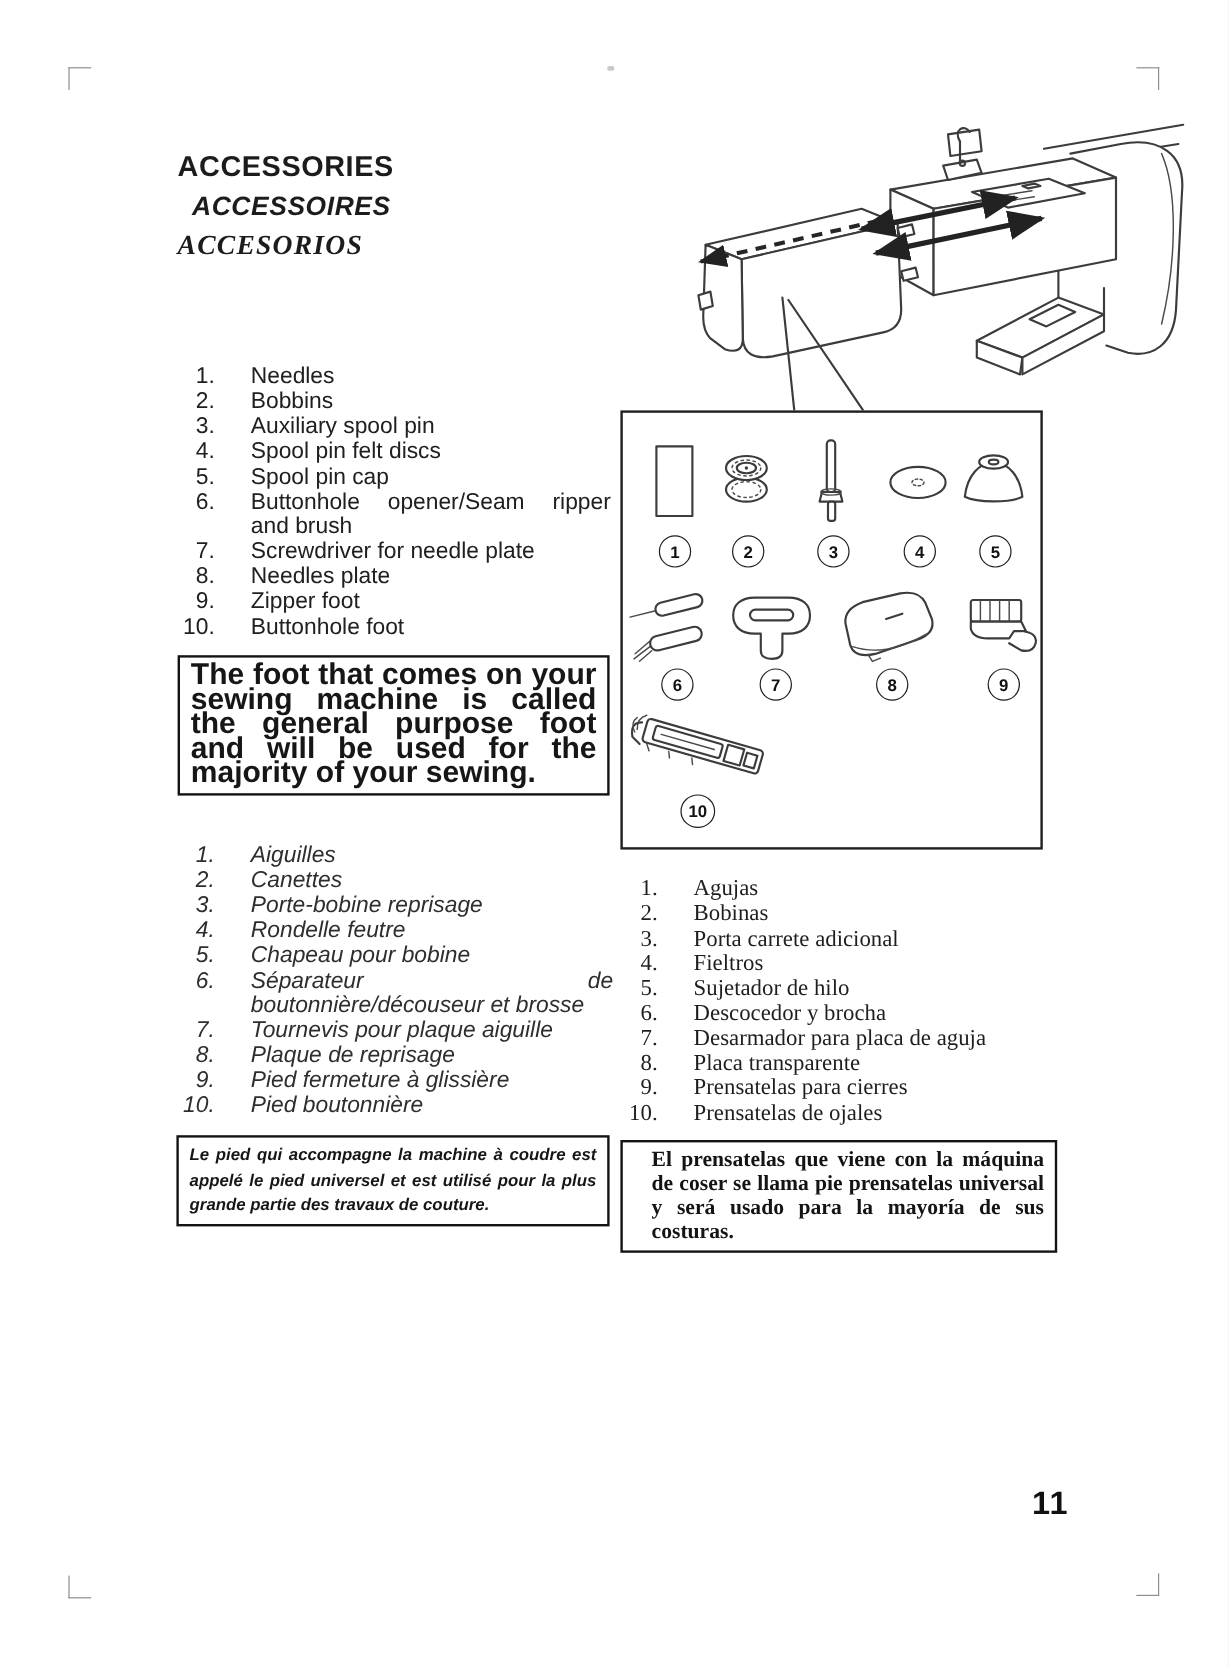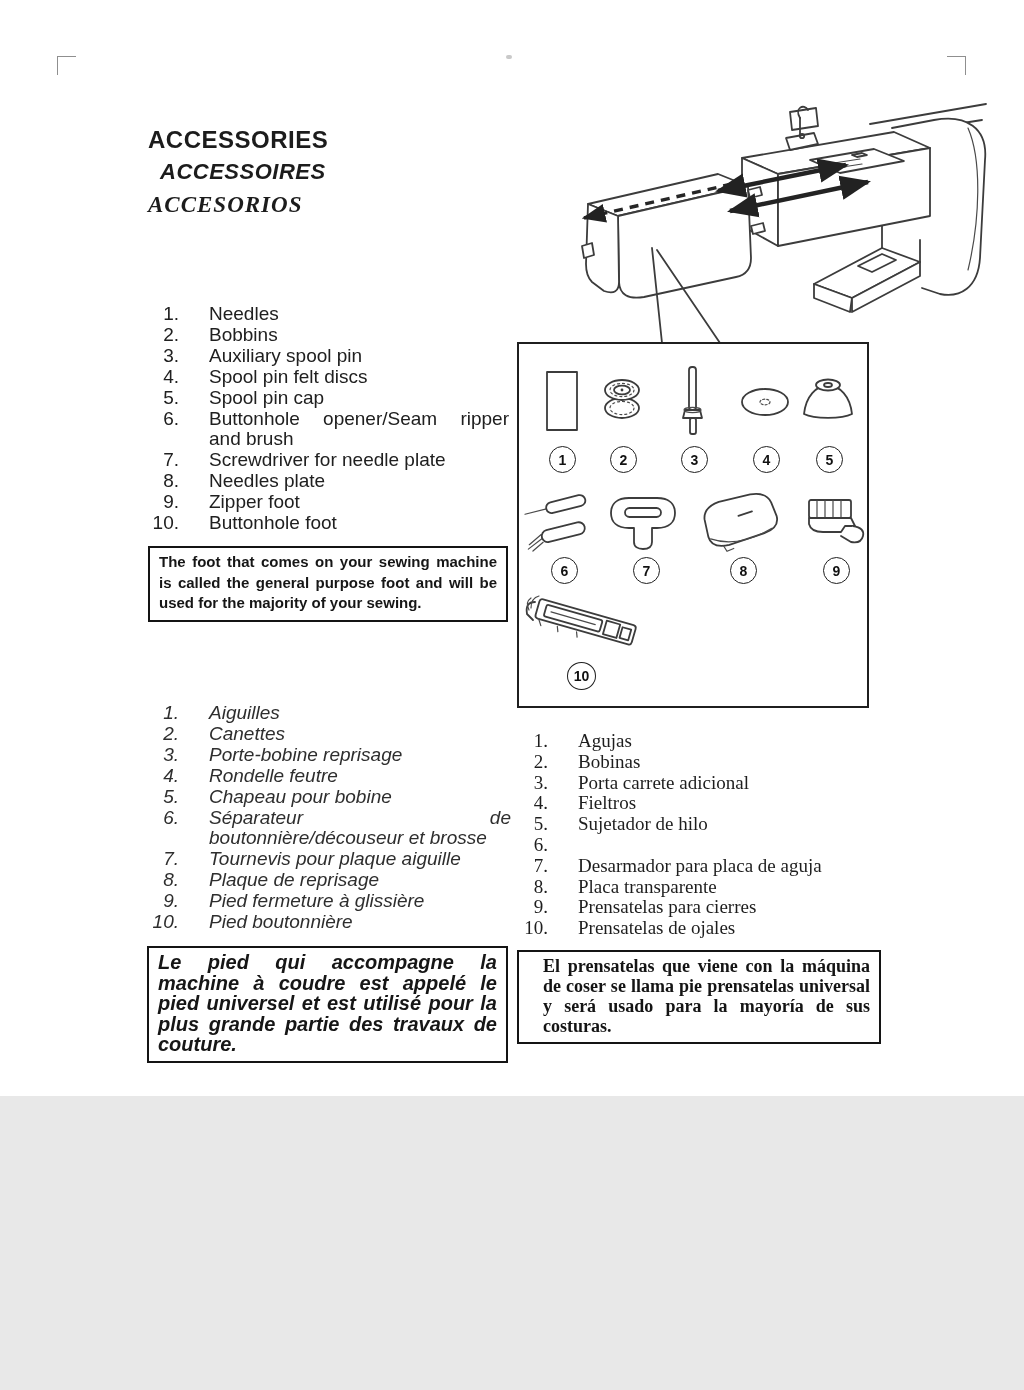--- a/index.html
+++ b/index.html
@@ -1,16 +1,16 @@
 <!DOCTYPE html>
 <html><head>
 <meta charset="utf-8">
 <style>
   html,body{margin:0;padding:0;background:#e8e8e8;}
-  .page{position:relative;width:1024px;height:1096px;background:#ffffff;overflow:hidden;
+  .page{position:relative;width:1024px;height:1390px;background:#ffffff;overflow:hidden;
         font-family:"Liberation Sans",sans-serif;color:#1c1c1c;margin:0 auto;}
   
   .cm{position:absolute;width:18px;height:18px;}
   .cm.tl{left:57px;top:56px;border-left:1px solid #8f8f8f;border-top:1px solid #8f8f8f;}
   .cm.tr{left:947px;top:56px;border-right:1px solid #8f8f8f;border-top:1px solid #8f8f8f;}
   .cm.bl{left:57px;top:1313px;border-left:1px solid #8f8f8f;border-bottom:1px solid #8f8f8f;}
   .cm.br{left:947px;top:1311px;border-right:1px solid #8f8f8f;border-bottom:1px solid #8f8f8f;}
   .speck{position:absolute;left:506px;top:55px;width:6px;height:4px;background:#c9c9c9;border-radius:2px;}
   
   .headings{position:absolute;left:148px;top:127px;}
@@ -23,22 +23,22 @@
   .acc-list .num{flex:none;text-align:right;}
   .acc-list .txt{flex:1;margin-left:30px;text-align:justify;}
   .list-en{left:145px;top:304px;width:364px;font-size:19px;line-height:20.9px;color:#202020;}
   .list-en .num{width:34px;}
   .list-fr{left:145px;top:703px;width:366px;font-style:italic;font-size:19px;line-height:20.9px;color:#2e2e2e;}
   .list-fr .num{width:34px;}
   .list-es{left:512px;top:731px;width:380px;font-family:"Liberation Serif",serif;font-size:19px;line-height:20.8px;color:#1e1e1e;}
   .list-es .num{width:36px;}
   
   .note{position:absolute;border:2.5px solid #141414;box-sizing:border-box;padding:4px 9px 6px 9px;text-align:justify;}
-  .note-en{left:148px;top:546px;width:360px;font-weight:bold;font-size:15px;line-height:20.5px;color:#161616;}
-  .note-fr{left:147px;top:946px;width:361px;font-weight:bold;font-style:italic;font-size:20px;line-height:20.5px;color:#161616;}
+  .note-en{left:148px;top:546px;width:360px;font-weight:bold;font-size:25px;line-height:20.5px;color:#161616;}
+  .note-fr{left:147px;top:946px;width:361px;font-weight:bold;font-style:italic;font-size:14px;line-height:20.5px;color:#161616;}
   .note-es{left:517px;top:950px;width:364px;font-family:"Liberation Serif",serif;font-weight:bold;font-size:18px;line-height:20px;color:#141414;padding-left:24px;}
   
   .diagram-box{position:absolute;left:517px;top:342px;width:352px;height:366px;
                border:2.5px solid #1f1f1f;box-sizing:border-box;background:#fff;}
   .diagram-box .ic{position:absolute;}
   .circ{position:absolute;width:25px;height:25px;border:1.8px solid #1f1f1f;border-radius:50%;
         display:flex;align-items:center;justify-content:center;background:#fff;
         font-size:14px;font-weight:600;color:#111;}
   .circ.big{width:27px;height:26px;}
   
@@ -342,20 +342,21 @@
     <li>
         <span class="num">4.</span>
         <span class="txt">Fieltros</span>
       </li>
     <li>
         <span class="num">5.</span>
         <span class="txt">Sujetador de hilo</span>
       </li>
     <li>
         <span class="num">6.</span>
+        <span class="txt">Descocedor y brocha</span>
       </li>
     <li>
         <span class="num">7.</span>
         <span class="txt">Desarmador para placa de aguja</span>
       </li>
     <li>
         <span class="num">8.</span>
         <span class="txt">Placa transparente</span>
       </li>
     <li>

